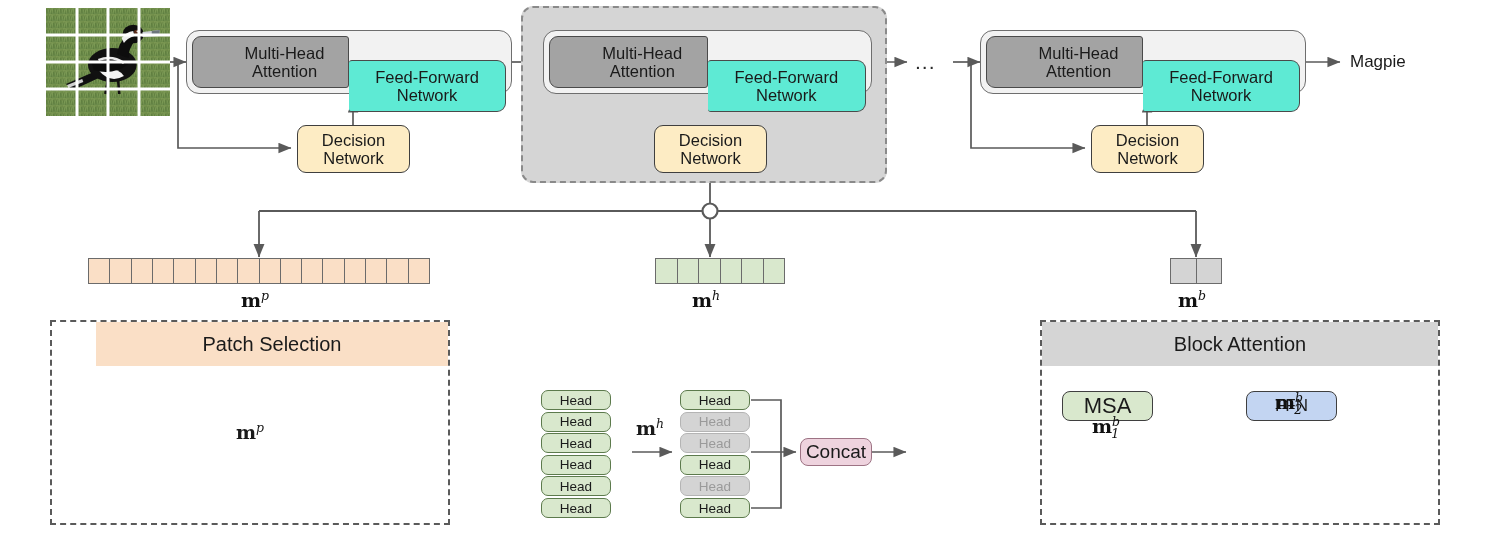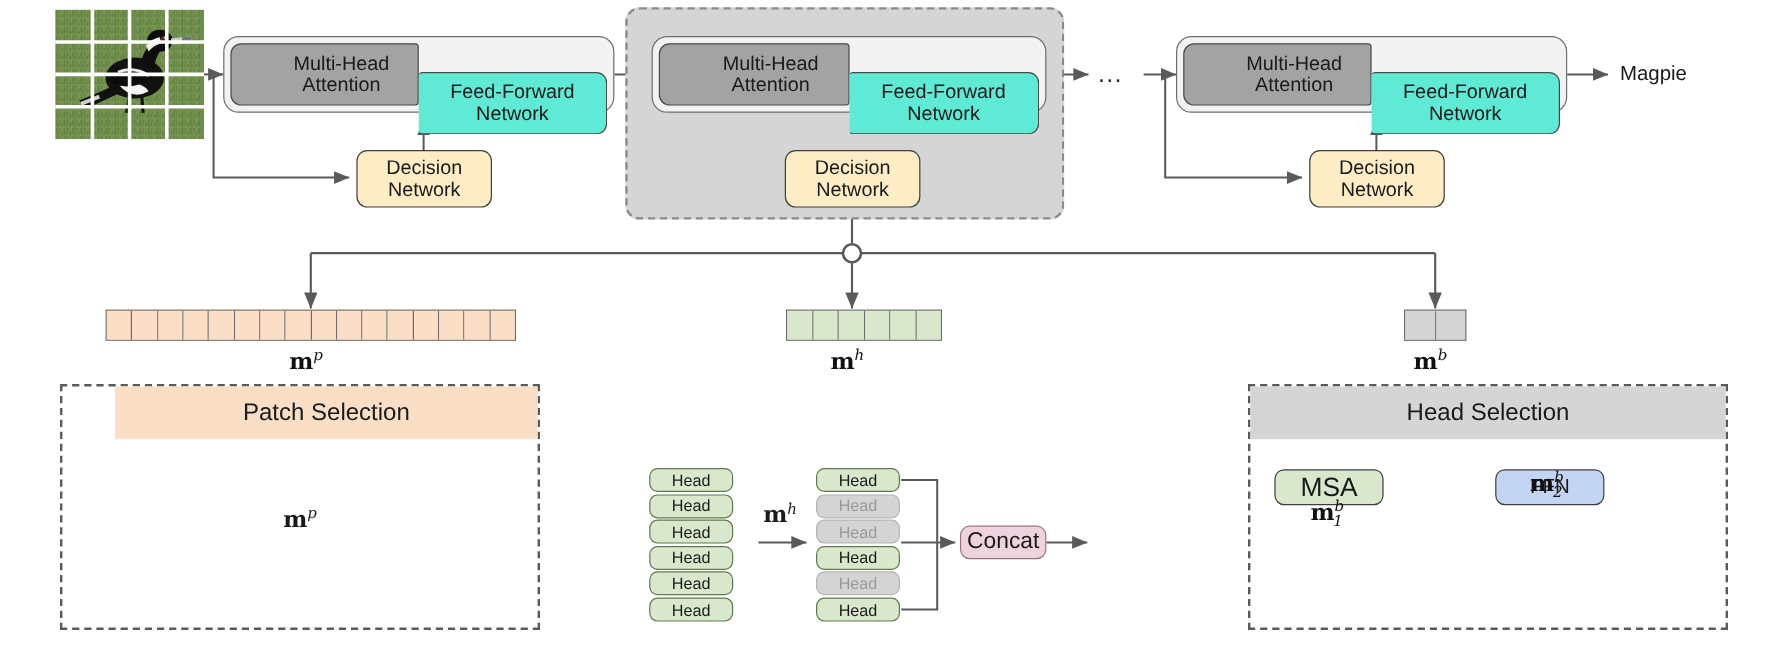--- a/index.html
+++ b/index.html
@@ -354,21 +354,21 @@
   </div>
   <div class="arrowlabel" style="left:236px; top:420px;"><b style="font-family:'DejaVu Serif',serif;">m</b><sup style="font-size:12.5px;font-style:italic;">p</sup></div>
 
   <div class="arrowlabel" style="left:636px; top:416px;"><b style="font-family:'DejaVu Serif',serif;">m</b><sup style="font-size:12.5px;font-style:italic;">h</sup></div>
   <div class="concat" style="left:800px; top:438px; width:72px; height:28px;">
     <span>Concat</span>
   </div>
 
   <div class="panel" style="left:1040px; top:320px; width:400px; height:205px;">
     <div class="panel-hd" style="background:#d5d5d5;">
-        <span>Head Selection</span>
+        <span>Block Attention</span>
       </div>
     <div class="panel-body"></div>
   </div>
   <div class="msabox" style="left:1062px; top:391px; width:91px; height:30px;">
     <span>MSA</span>
   </div>
   <div class="ffnbox" style="left:1246px; top:391px; width:91px; height:30px;">
     <span>FFN</span>
   </div>
   <div class="mlabel" style="left:1092px; top:414px;"><b>m</b><sup>b</sup><sub style="margin-left:-9px;">1</sub></div>

